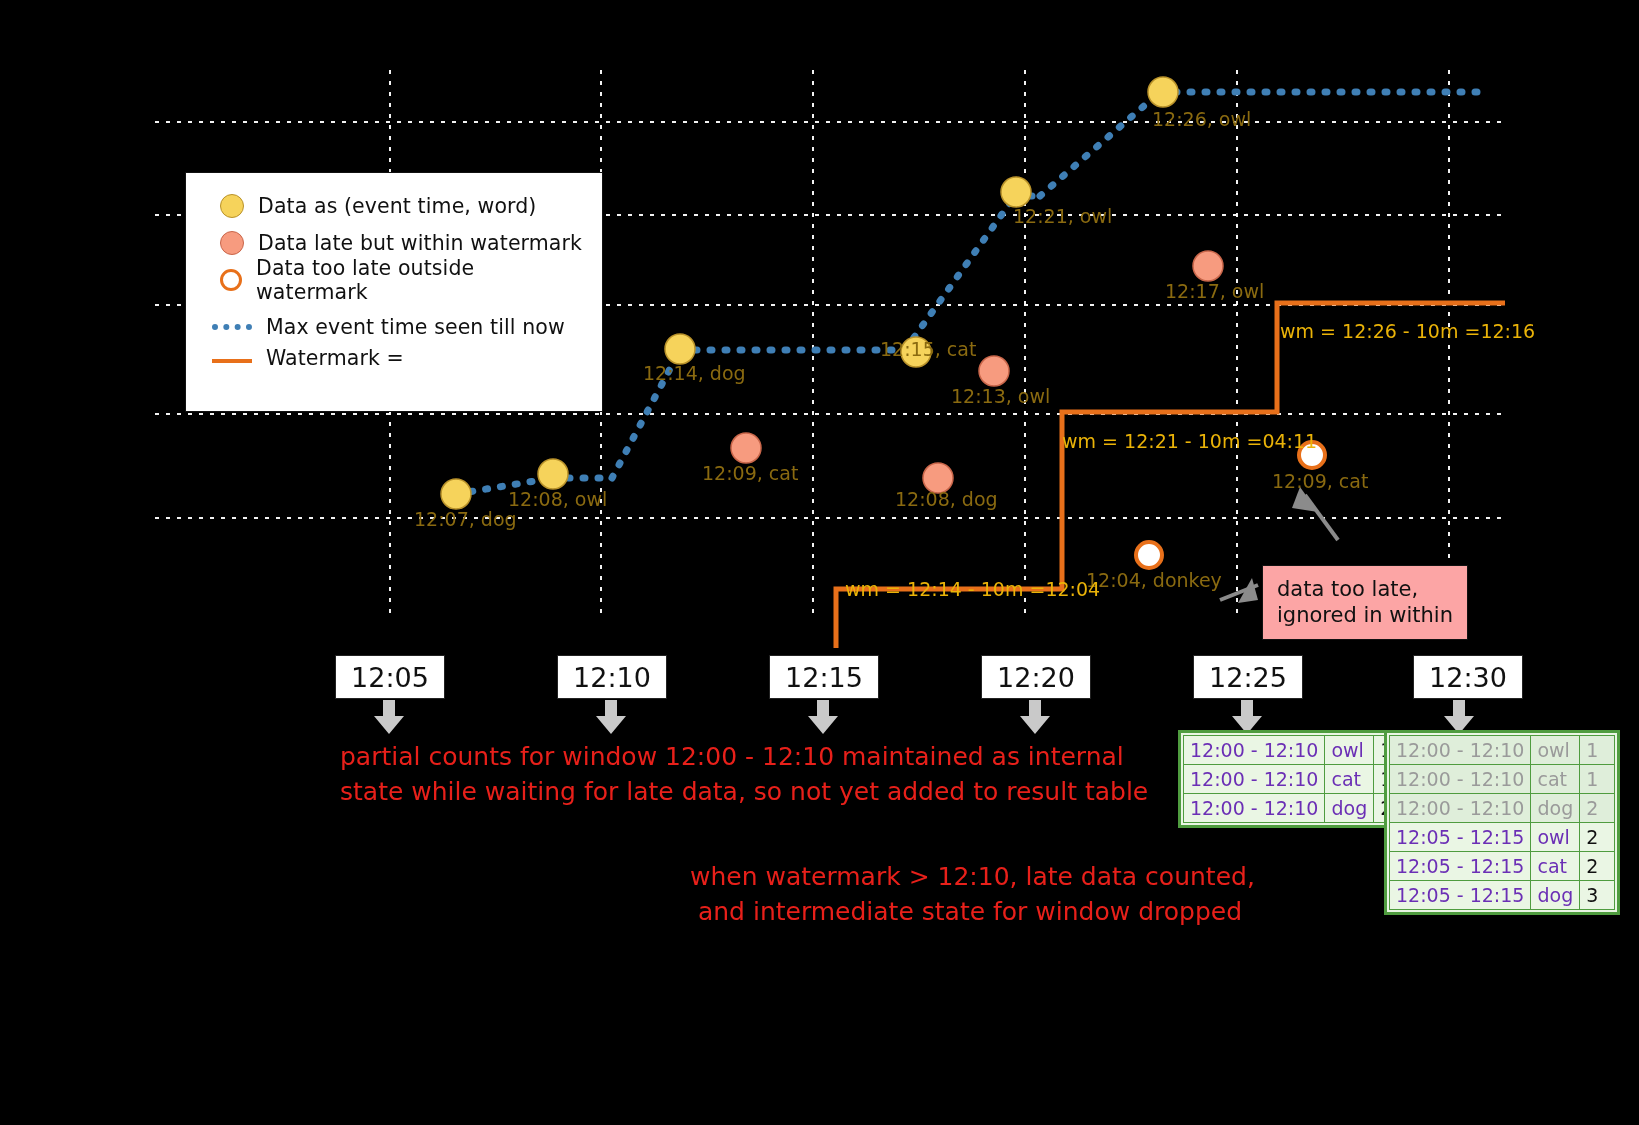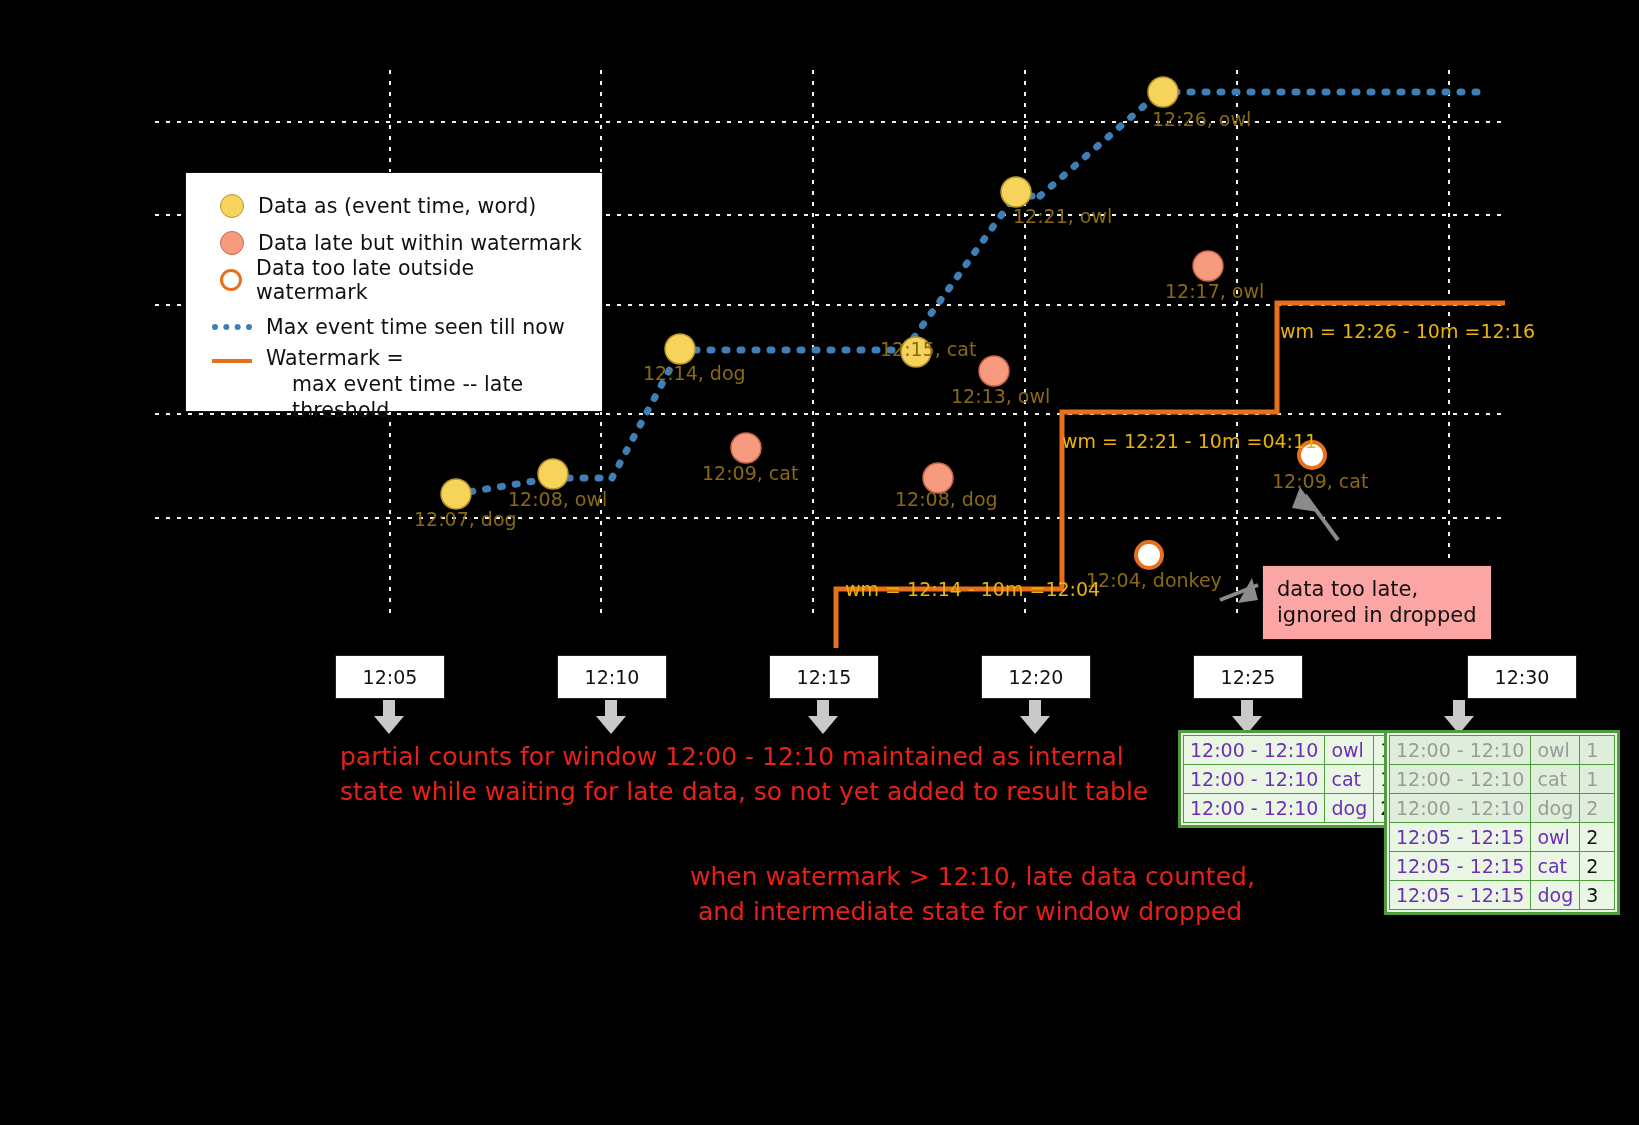--- a/index.html
+++ b/index.html
@@ -25,21 +25,21 @@
   .legend-row.two .lbl{line-height:1.28;}
   .legend-row.two .solidline{margin-top:14px;}
   .indent{display:block;padding-left:26px;}
 
   
   .ptlabel{position:absolute;font-size:19px;color:#8a6a10;white-space:nowrap;}
   .wmlabel{position:absolute;font-size:19px;color:#eab308;white-space:nowrap;background:transparent;}
 
   
   .tchip{position:absolute;width:108px;height:42px;background:#fff;border:1px solid #222;
-         display:flex;align-items:center;justify-content:center;font-size:19px;color:#111;}
+         display:flex;align-items:center;justify-content:center;font-size:27px;color:#111;}
 
   
   .callout{position:absolute;background:#fca5a5;border:1px solid #111;padding:10px 14px;
            font-size:21px;color:#111;line-height:1.25;white-space:nowrap;}
 
   
   .redtext{position:absolute;color:#e8201a;font-size:25px;line-height:1.38;text-align:center;white-space:nowrap;}
   .redtext i{font-style:italic;font-weight:bold;}
 
   
@@ -138,21 +138,20 @@
     </div>
     <div class="legend-sep"></div>
     <div class="legend-row">
       <span class="dashline"></span>
       <span class="lbl">Max event time seen till now</span>
     </div>
     <div class="legend-row two">
       <span class="solidline"></span>
       <span class="lbl">
         <span>Watermark =</span>
-        <span class="indent">max event time -- late threshold</span>
       </span>
     </div>
   </div>
 
   <div class="ptlabel" style="left:414px;top:508px;">12:07, dog</div>
   <div class="ptlabel" style="left:508px;top:488px;">12:08, owl</div>
   <div class="ptlabel" style="left:702px;top:462px;">12:09, cat</div>
   <div class="ptlabel" style="left:643px;top:362px;">12:14, dog</div>
   <div class="ptlabel" style="left:880px;top:338px;">12:15, cat</div>
   <div class="ptlabel" style="left:895px;top:488px;">12:08, dog</div>
@@ -165,25 +164,25 @@
 
   <div class="wmlabel" style="left:845px;top:578px;">wm = 12:14 - 10m =12:04</div>
   <div class="wmlabel" style="left:1062px;top:430px;">wm = 12:21 - 10m =04:11</div>
   <div class="wmlabel" style="left:1280px;top:320px;">wm = 12:26 - 10m =12:16</div>
 
   <div class="tchip" style="left:335px;top:655px;">12:05</div>
   <div class="tchip" style="left:557px;top:655px;">12:10</div>
   <div class="tchip" style="left:769px;top:655px;">12:15</div>
   <div class="tchip" style="left:981px;top:655px;">12:20</div>
   <div class="tchip" style="left:1193px;top:655px;">12:25</div>
-  <div class="tchip" style="left:1467px;top:655px;">12:30</div>
+  <div class="tchip" style="left:1413px;top:655px;">12:30</div>
 
   <div class="callout" style="left:1262px;top:565px;">
     <div>data too late,</div>
-    <div>ignored in dropped</div>
+    <div>ignored in within</div>
   </div>
 
   <div class="redtext" style="left:340px;top:740px;width:760px;">
     <div>partial counts for window 12:00 - 12:10 maintained as internal</div>
     <div>state while waiting for late data, so not yet added  to result table</div>
   </div>
 
   <div class="redtext" style="left:690px;top:860px;width:560px;">
     <div>when watermark &gt; 12:10, late data counted,</div>
     <div>and intermediate state for window dropped</div>

